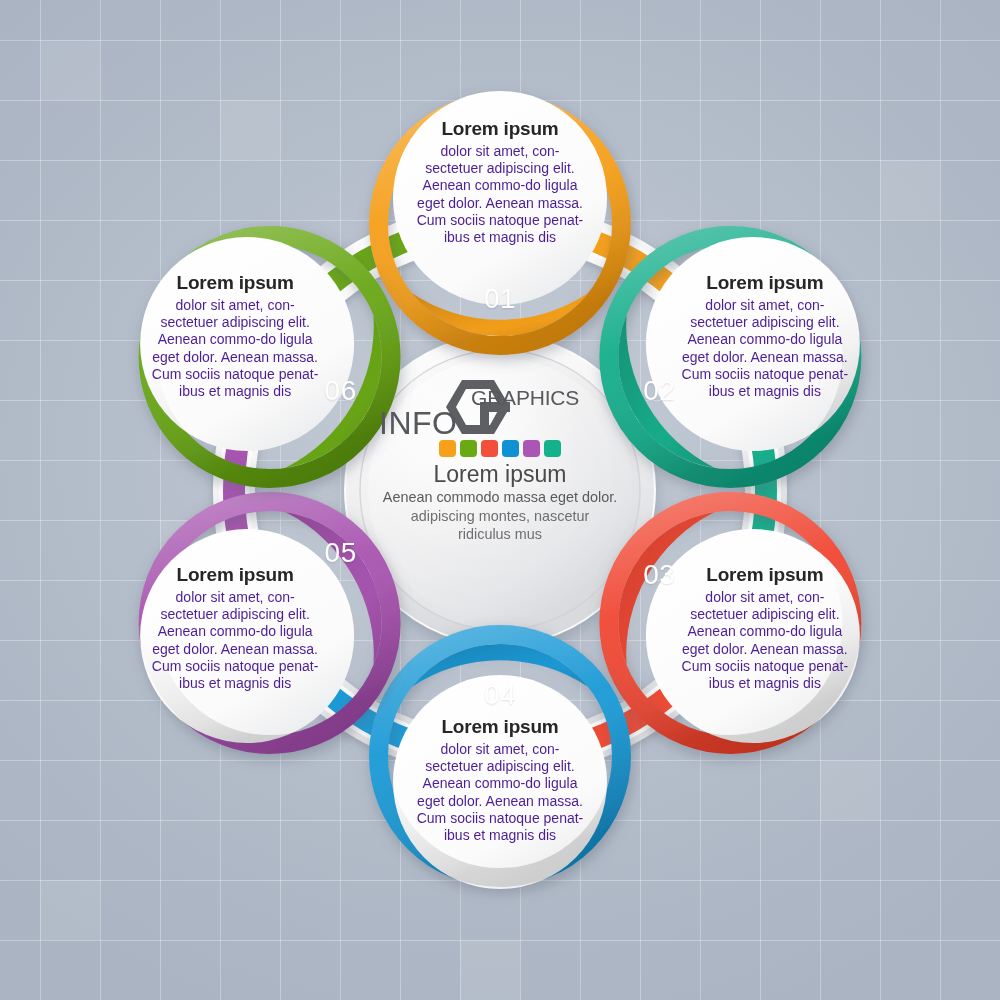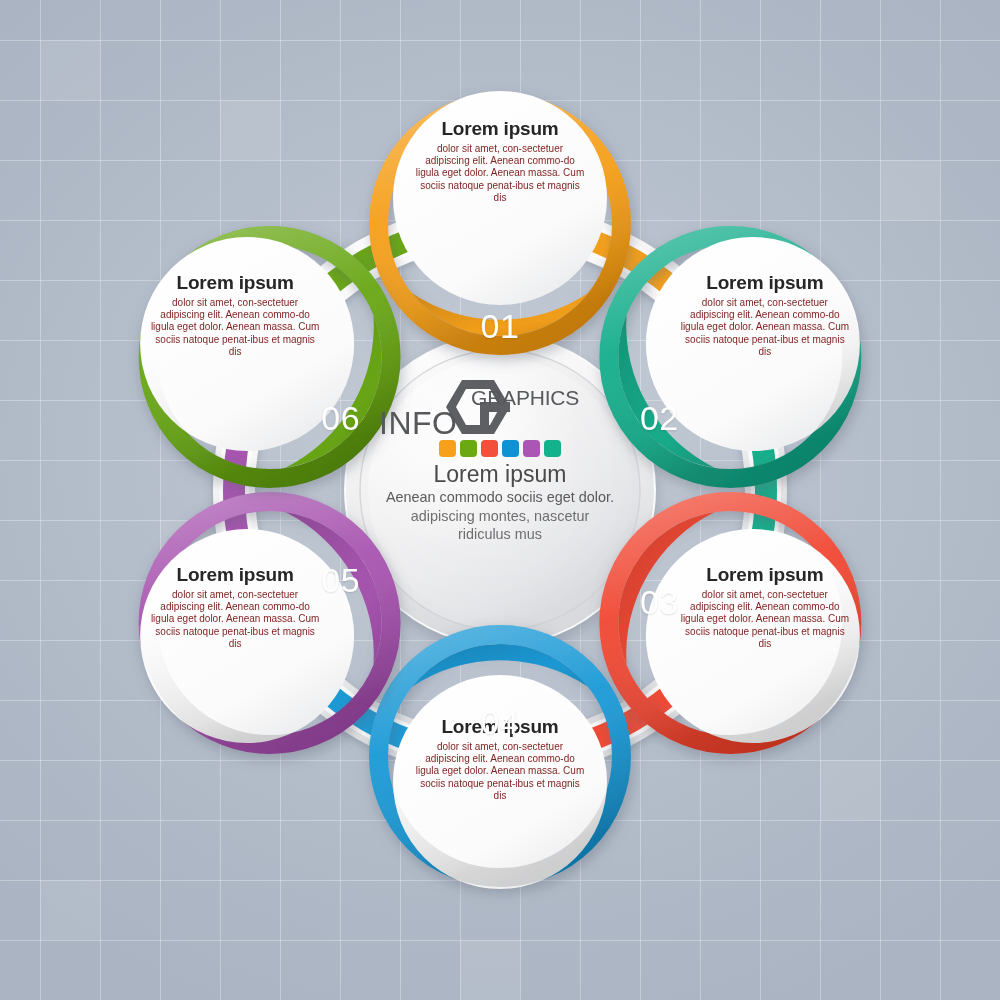--- a/index.html
+++ b/index.html
@@ -34,27 +34,26 @@
   
   .node-text{
     position:absolute;width:172px;text-align:center;
     color:#4c4c4c;line-height:1.24;
     -webkit-font-smoothing:antialiased;
   }
   .node-text .nt-title{
     display:block;font-weight:bold;font-size:19px;color:#262626;
     letter-spacing:-.2px;margin-bottom:2px;
   }
-  .node-text .nt-body{display:block;font-size:10px;color:#7f1d1d;}
+  .node-text .nt-body{display:block;font-size:14px;color:#4c1d95;}
 
   .node-num{
-    position:absolute;color:#ffffff;font-size:34px;font-weight:normal;
+    position:absolute;color:#ffffff;font-size:28px;font-weight:normal;
     letter-spacing:.5px;text-align:center;width:70px;
     text-shadow:0 1px 2px rgba(0,0,0,.12);
-    margin-top:24px;
   }
 
   
   #center-block{
     position:absolute;left:350px;top:378px;width:300px;text-align:center;
   }
   .logo-row{
     position:relative;height:58px;width:230px;margin:0 auto 4px auto;
   }
   .logo-hex{position:absolute;left:55px;top:0;width:76px;height:58px;}
@@ -330,21 +329,21 @@
         <span style="background: rgb(247, 160, 28);"></span>
         <span style="background: rgb(107, 169, 19);"></span>
         <span style="background: rgb(243, 80, 60);"></span>
         <span style="background: rgb(14, 146, 211);"></span>
         <span style="background: rgb(171, 85, 181);"></span>
         <span style="background: rgb(20, 178, 140);"></span>
       </div>
 
     <div class="center-title">Lorem ipsum</div>
     <div class="center-body" id="center-body">
-        <div>Aenean commodo sociis eget dolor.</div>
+        <div>Aenean commodo massa eget dolor.</div>
         <div class="dim">adipiscing montes, nascetur</div>
         <div class="dim">ridiculus mus</div>
       </div>
   </div>
 
   <div id="node-overlays">
       <div class="node-text" style="left: 414px; top: 117px;">
         <span class="nt-title">Lorem ipsum</span>
         <span class="nt-body">dolor sit amet, con-sectetuer adipiscing elit. Aenean commo-do ligula eget dolor. Aenean massa. Cum sociis natoque penat-ibus et magnis dis</span>
       </div>

